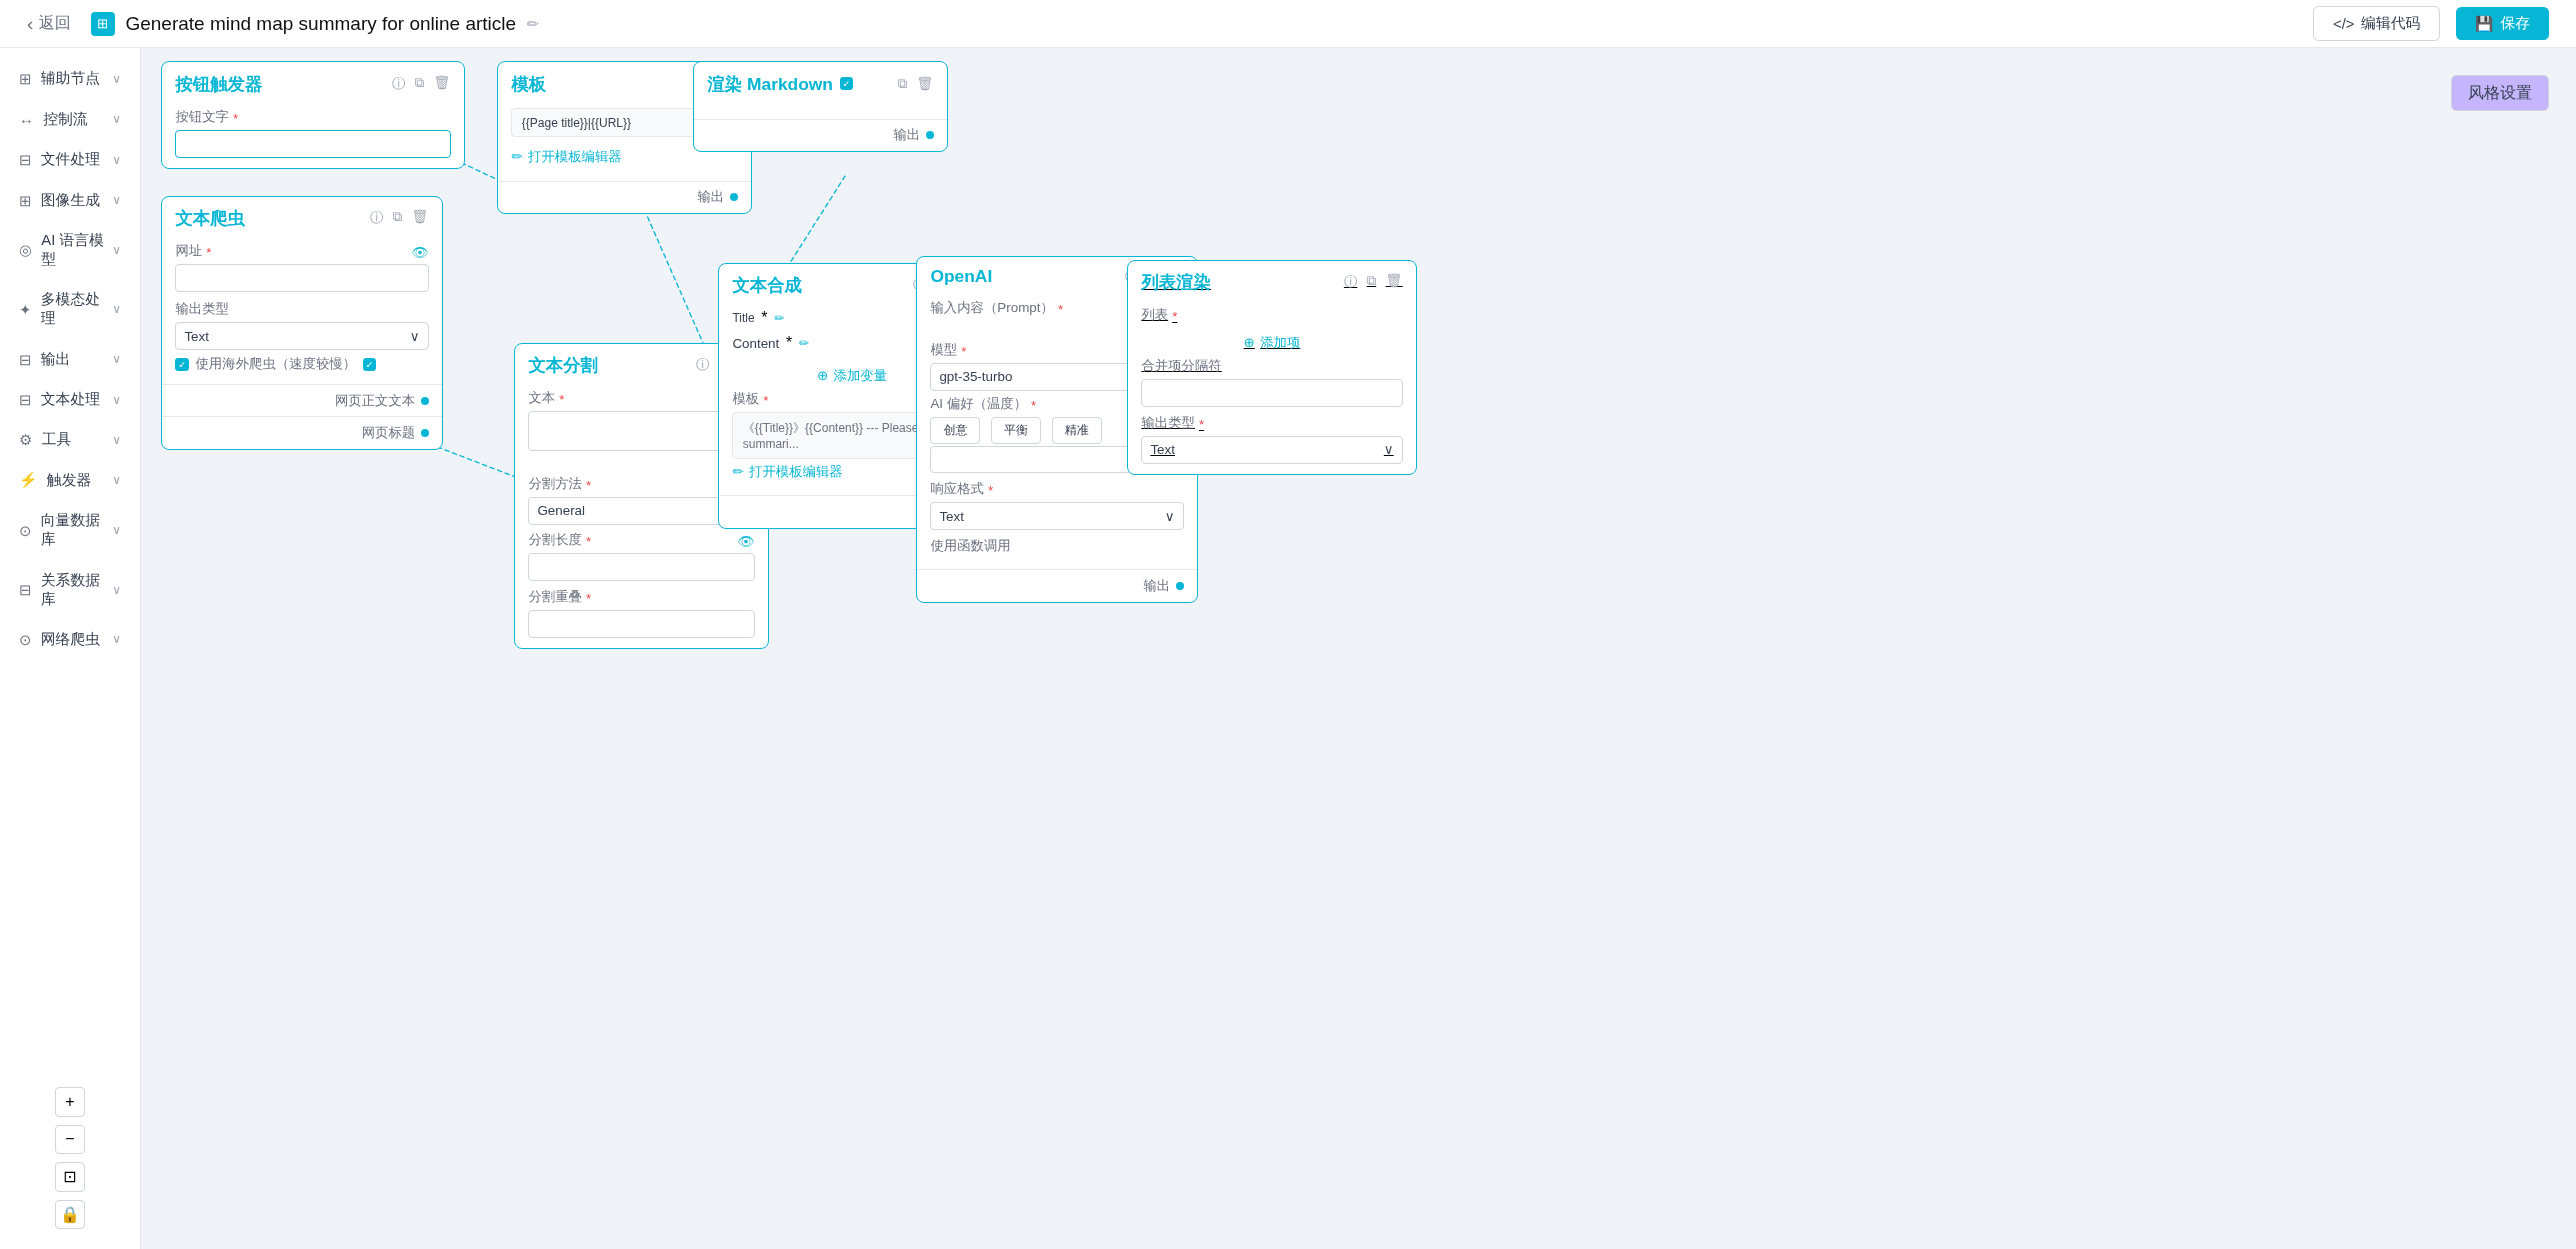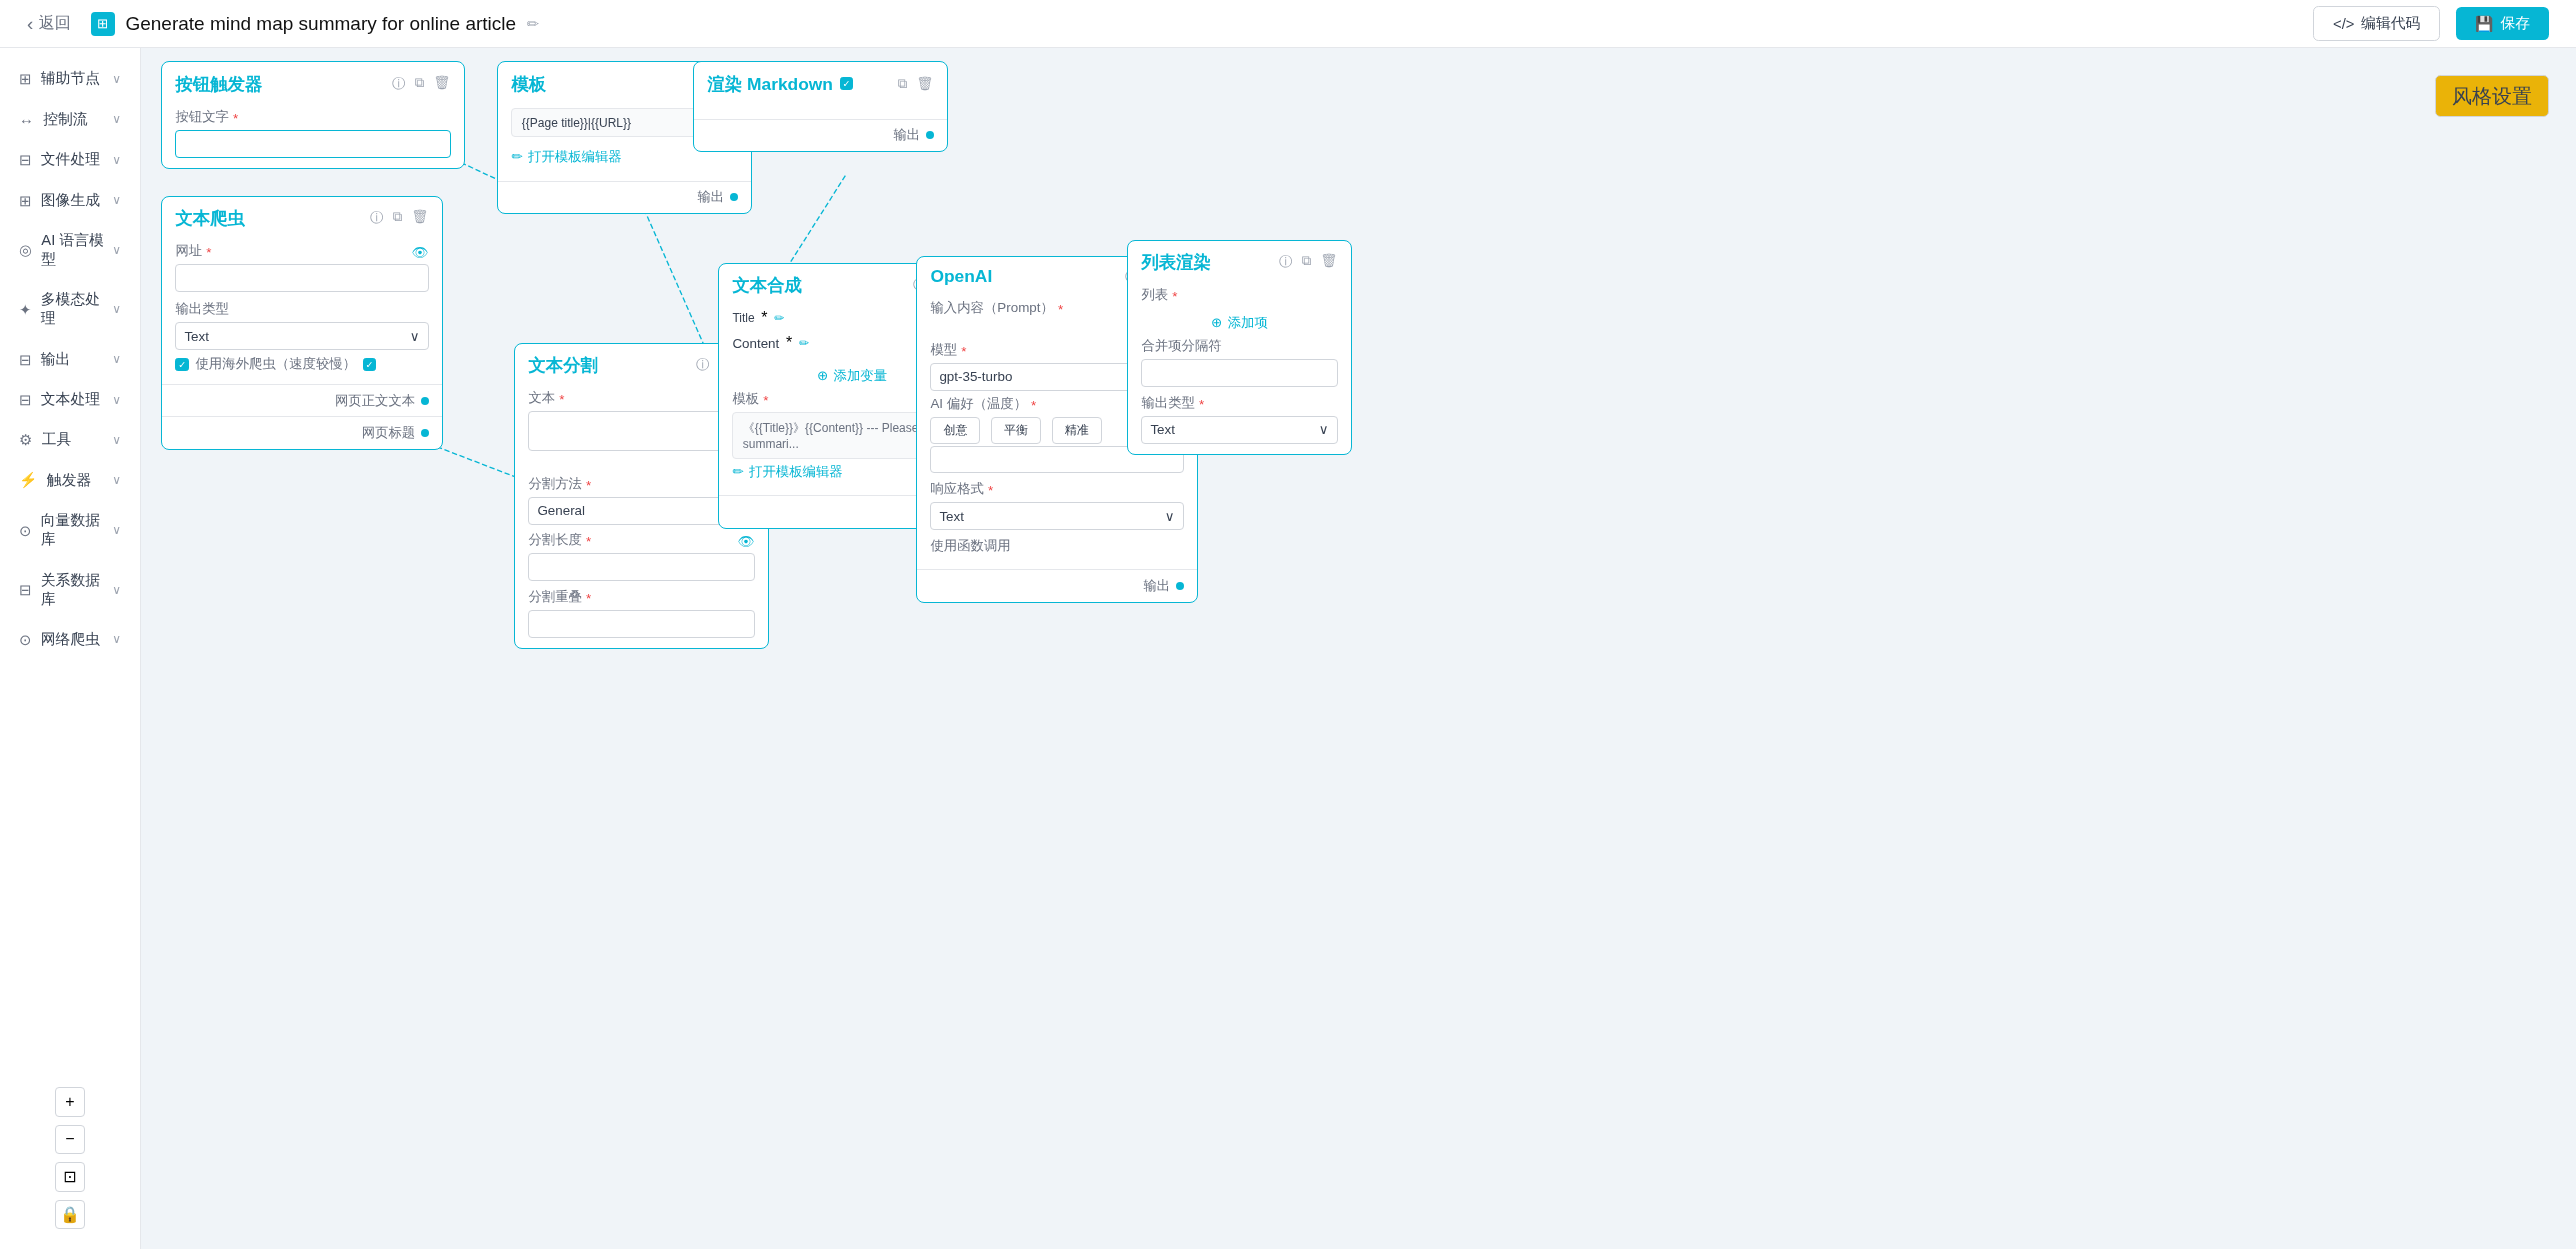--- a/index.html
+++ b/index.html
@@ -45,21 +45,21 @@
     .output-row { display: flex; align-items: center; justify-content: flex-end; padding: 6.7px 13.4px; border-top: 0.7px solid #e5e7eb; color: #6b7280; font-size: 13.4px; gap: 5.4px; }
     .output-dot { width: 8px; height: 8px; background: #06b6d4; border-radius: 50%; }
     .checkbox-row { display: flex; align-items: center; gap: 6.7px; font-size: 13.4px; color: #6b7280; margin-top: 5.4px; }
     .checkbox { width: 13.4px; height: 13.4px; border: 1.3px solid #06b6d4; border-radius: 2.7px; background: #06b6d4; display: flex; align-items: center; justify-content: center; color: white; font-size: 9.4px; }
     .field-textarea { width: 100%; border: 0.7px solid #d1d5db; border-radius: 4px; padding: 5.4px 8px; font-size: 13.4px; color: #374151; background: #fff; min-height: 40px; resize: none; }
     .add-var-btn { display: flex; align-items: center; gap: 5.4px; color: #06b6d4; font-size: 13.4px; cursor: pointer; padding: 5.4px 0; justify-content: center; }
     .template-area { background: #f9fafb; border: 0.7px solid #e5e7eb; border-radius: 4px; padding: 6.7px 9.4px; font-size: 12px; color: #6b7280; }
     .open-editor-btn { display: flex; align-items: center; gap: 5.4px; color: #06b6d4; font-size: 13.4px; cursor: pointer; padding: 4px 0; }
     .slider-row { display: flex; align-items: center; gap: 10.7px; margin: 2px 0; }
     .slider-btn { padding: 4px 12px; border-radius: 4px; font-size: 12px; cursor: pointer; border: 0.7px solid #d1d5db; color: #374151; background: #fff; }
-    .style-settings-btn { position: absolute; top: 74px; right: 13.4px; background: #eab308; border: 0.7px solid #d1d5db; border-radius: 5.4px; padding: 6.7px 16px; font-size: 20px; color: #374151; cursor: pointer; }
+    .style-settings-btn { position: absolute; top: 74px; right: 13.4px; background: #c4b5fd; border: 0.7px solid #d1d5db; border-radius: 5.4px; padding: 6.7px 16px; font-size: 16px; color: #374151; cursor: pointer; }
 
     
     .connections-svg { position: absolute; top: 0; left: 0; width: 100%; height: 100%; pointer-events: none; }
   </style>
 </head>
 <body>
 
 <div class="header">
   <div class="back-btn">
     <span class="back-arrow">‹</span>
@@ -426,21 +426,21 @@
       <div class="field-label">
         <span>使用函数调用</span>
       </div>
     </div>
     <div class="output-row">
       <span>输出</span>
       <div class="output-dot"></div>
     </div>
   </div>
 
-  <div class="node-card" style="left:986px; top:192px; width:225px;">
+  <div class="node-card" style="left:986px; top:212px; width:290px;text-decoration:underline;">
     <div class="node-header">
       <span class="node-title">列表渲染</span>
       <div class="node-actions">
         <span class="node-action-icon">ⓘ</span>
         <span class="node-action-icon">⧉</span>
         <span class="node-action-icon">🗑</span>
       </div>
     </div>
     <div class="node-body">
       <div class="field-label">

